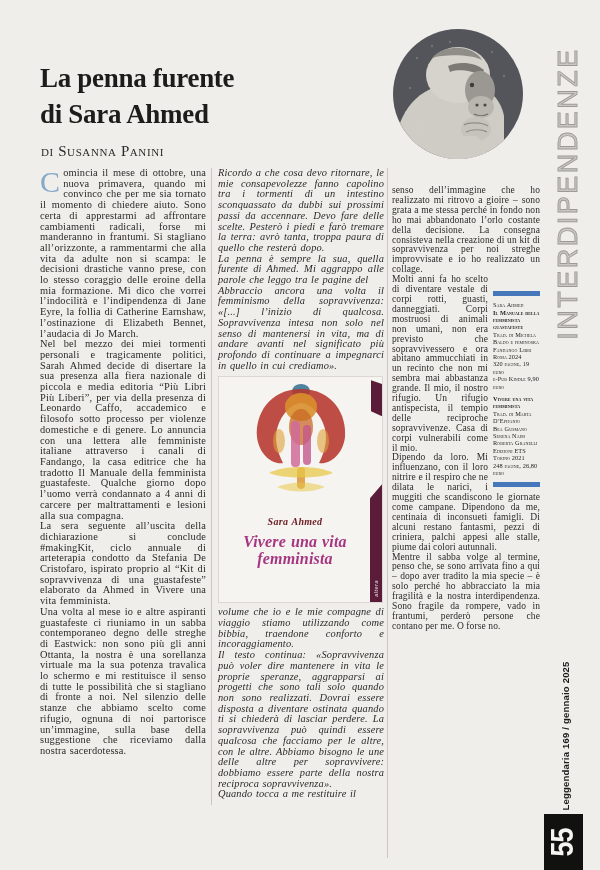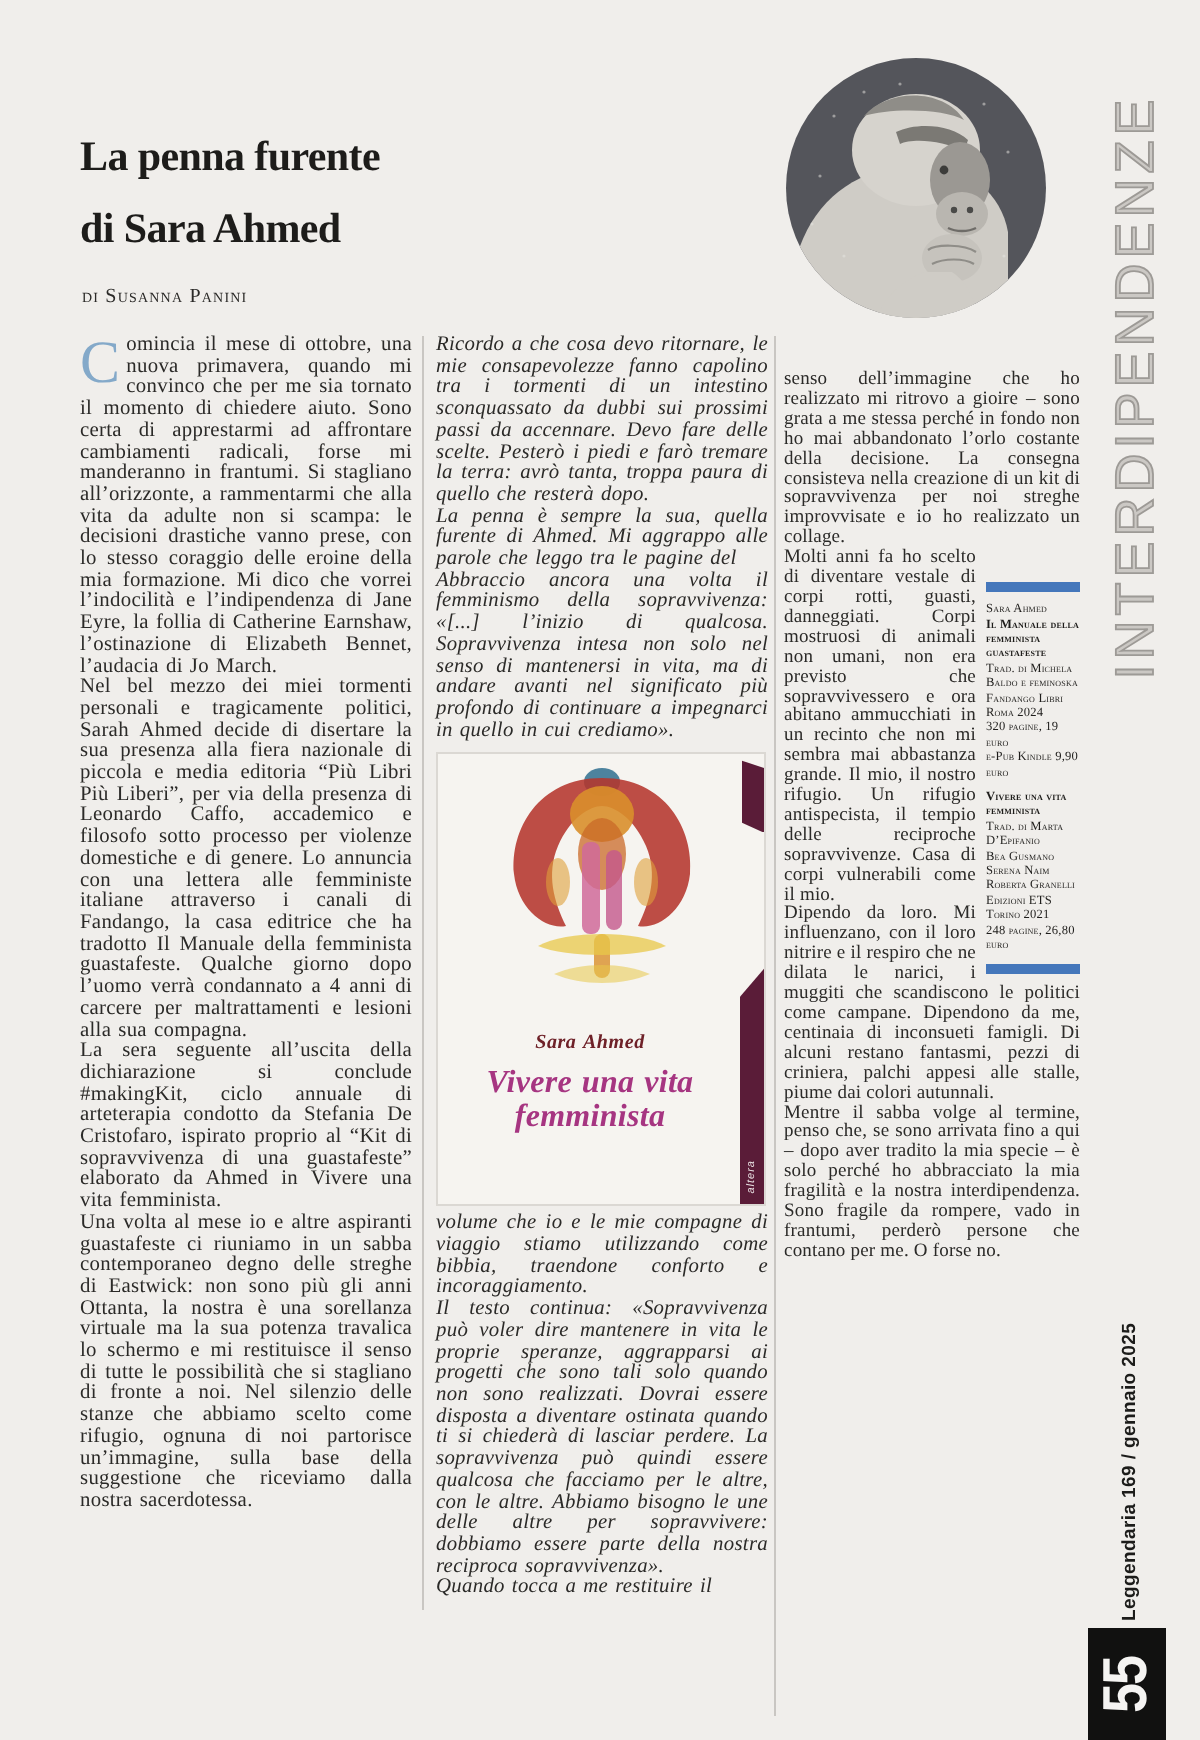--- a/index.html
+++ b/index.html
@@ -4,23 +4,23 @@
 <style>
   * { margin:0; padding:0; box-sizing:border-box; }
   body { background:#d8d6d3; font-family:"Liberation Serif", serif; }
   .page {
     position:relative; width:600px; height:870px; margin:0 auto;
     background:#f0eeeb; overflow:hidden; color:#2b2a28;
   }
 
   
   .title { position:absolute; left:40px; top:60px; font-family:"Liberation Serif", serif;
-    font-weight:700; font-size:21px; line-height:36px; letter-spacing:-0.3px; color:#1d1c1a; }
+    font-weight:700; font-size:27px; line-height:36px; letter-spacing:-0.3px; color:#1d1c1a; }
   .byline { position:absolute; left:41px; top:143px; font-variant:small-caps;
-    font-size:10px; letter-spacing:0.6px; color:#2b2a28; }
+    font-size:15px; letter-spacing:0.6px; color:#2b2a28; }
 
   
   .col { position:absolute; top:168px; text-align:justify; hyphens:auto; -webkit-hyphens:auto; }
   .col p { text-indent:0; }
   .col1, .col2 { font-size:10.4px; line-height:10.7px; letter-spacing:0.15px; word-spacing:0.8px; }
   .col1 { left:40px;  width:166px; }
   .col2 { left:218px; width:166px;font-style:italic; }
   .col3 { left:392px; top:186px; width:148px; font-size:9.5px; line-height:9.9px; letter-spacing:0.1px; }
   .rule { position:absolute; width:1px; background:#c9c6c2; }
   .rule1 { left:211px; top:168px; height:637px; }
@@ -182,21 +182,21 @@
         <div>Serena Naim</div>
         <div>Roberta Granelli</div>
         <div>Edizioni ETS</div>
         <div>Torino 2021</div>
         <div>248 pagine, 26,80 euro</div>
       </div>
       <div class="bar bottom"></div>
     </div>
 
     <p>Molti anni fa ho scelto di diventare vestale di corpi rotti, guasti, danneggiati. Corpi mostruosi di animali non umani, non era previsto che sopravvivessero e ora abitano ammucchiati in un recinto che non mi sembra mai abbastanza grande. Il mio, il nostro rifugio. Un rifugio antispecista, il tempio delle reciproche sopravvivenze. Casa di corpi vulnerabili come il mio.</p>
-    <p>Dipendo da loro. Mi influenzano, con il loro nitrire e il respiro che ne dilata le narici, i muggiti che scandiscono le politici come campane. Dipendono da me, centinaia di inconsueti famigli. Di alcuni restano fantasmi, pezzi di criniera, palchi appesi alle stalle, piume dai colori autunnali.</p>
+    <p>Dipendo da loro. Mi influenzano, con il loro nitrire e il respiro che ne dilata le narici, i muggiti che scandiscono le giornate come campane. Dipendono da me, centinaia di inconsueti famigli. Di alcuni restano fantasmi, pezzi di criniera, palchi appesi alle stalle, piume dai colori autunnali.</p>
     <p>Mentre il sabba volge al termine, penso che, se sono arrivata fino a qui – dopo aver tradito la mia specie – è solo perché ho abbracciato la mia fragilità e la nostra interdipendenza. Sono fragile da rompere, vado in frantumi, perderò persone che contano per me. O forse no.</p>
   </div>
 
   <div class="section-vert">INTERDIPENDENZE</div>
   <div class="footer-vert">Leggendaria 169 / gennaio 2025</div>
   <div class="pagenum-box">
     <span class="pagenum">55</span>
   </div>
 
 </div>

